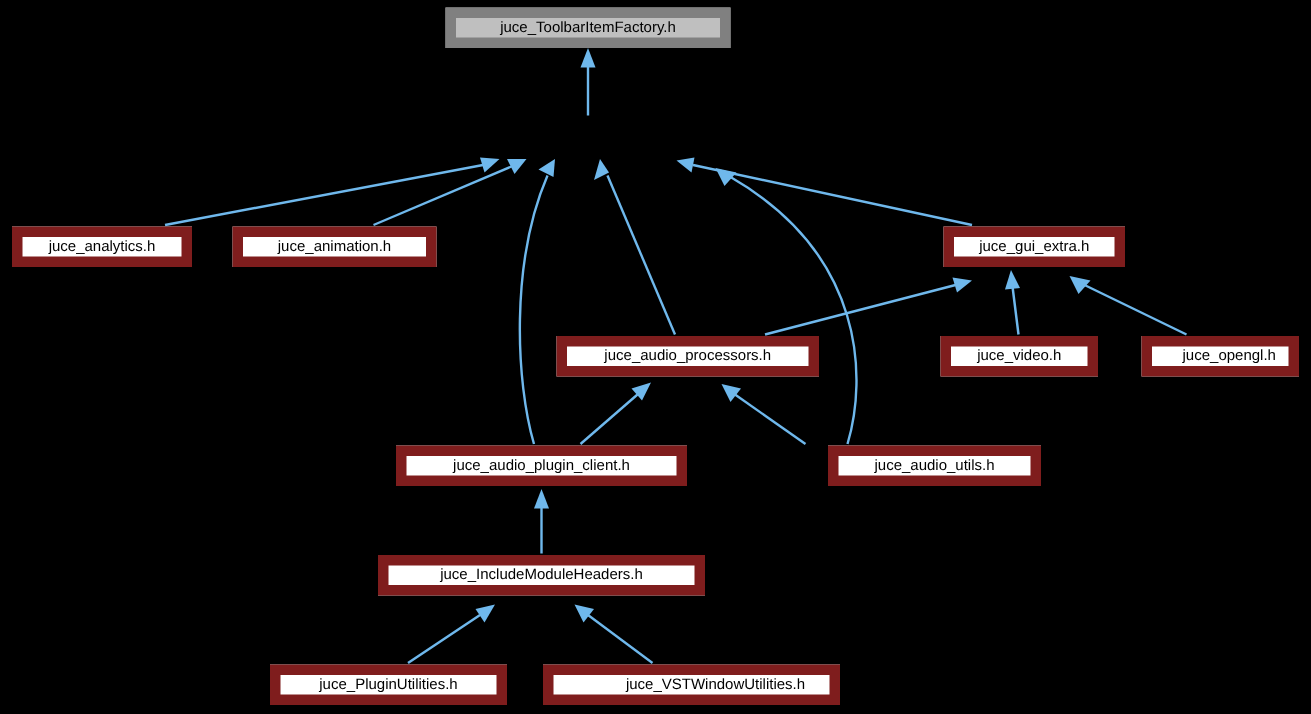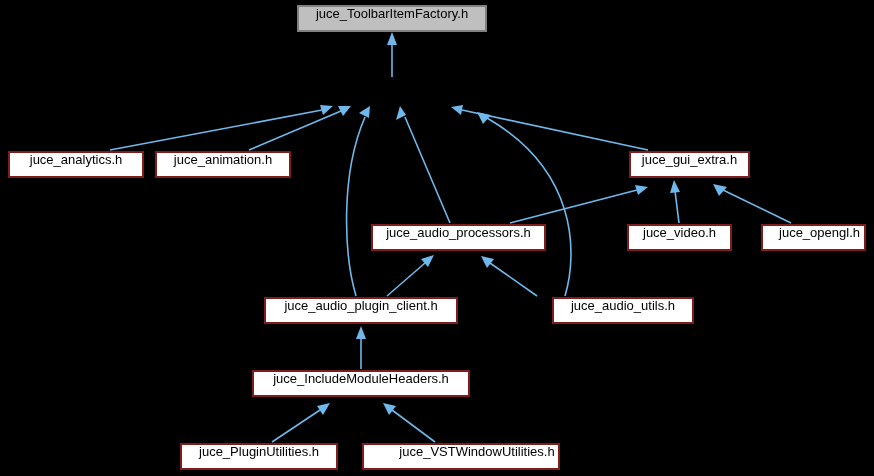--- a/index.html
+++ b/index.html
@@ -23,26 +23,26 @@
     left: 0;
     top: 0;
     width: 874px;
     height: 476px;
     pointer-events: none;
   }
   .node {
     position: absolute;
     box-sizing: border-box;
     display: flex;
-    align-items: flex-start;
+    align-items: center;
     justify-content: center;
-    border: 2px solid #7f1d1d;
+    border: 7px solid #7f1d1d;
     background: #ffffff;
     color: #000000;
-    font-size: 13px;
+    font-size: 10px;
     line-height: 1;
     white-space: nowrap;
     letter-spacing: 0px;
     z-index: 5;
   }
   .node.current {
     background: #bfbfbf;
     border-color: #808080;
   }
   .node-label {
@@ -132,21 +132,21 @@
       <path d="M383,403 L389,415 L396,406 Z" fill="#6fb8ec"></path>
     </g>
 
   </svg>
 
   <div class="node current" style="left:297px; top:5px; width:190px; height:27px;">
     <span class="node-label">juce_ToolbarItemFactory.h</span>
   </div>
 
 
-  <div class="node" style="left:8px; top:151px; width:136px; height:27px;">
+  <div class="node" style="left:8px; top:151px; width:120px; height:27px;">
     <span class="node-label">juce_analytics.h</span>
   </div>
 
   <div class="node" style="left:155px; top:151px; width:136px; height:27px;">
     <span class="node-label">juce_animation.h</span>
   </div>
 
   <div class="node" style="left:629px; top:151px; width:121px; height:27px;">
     <span class="node-label">juce_gui_extra.h</span>
   </div>

